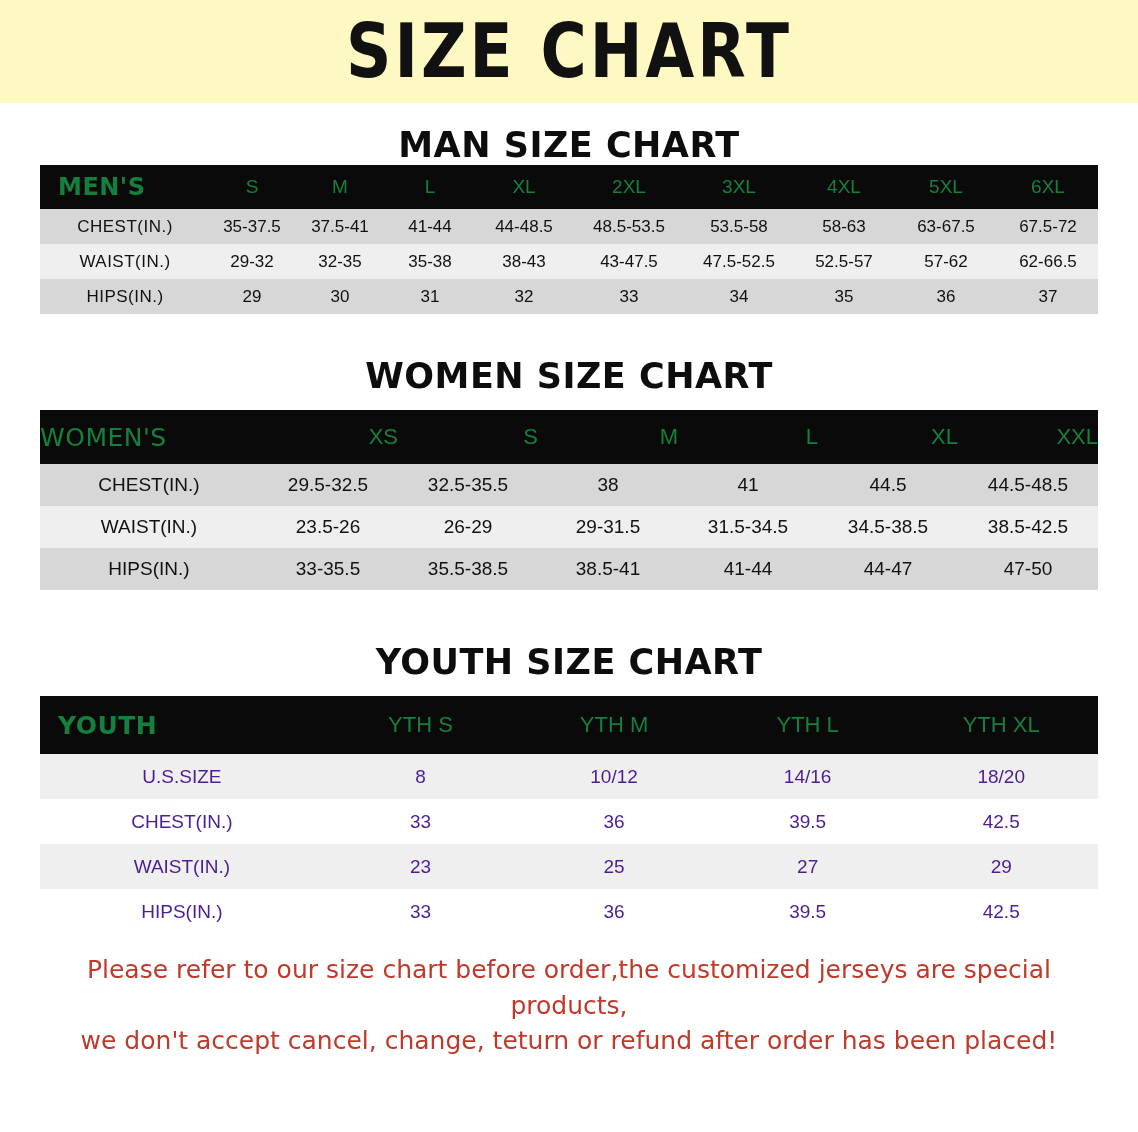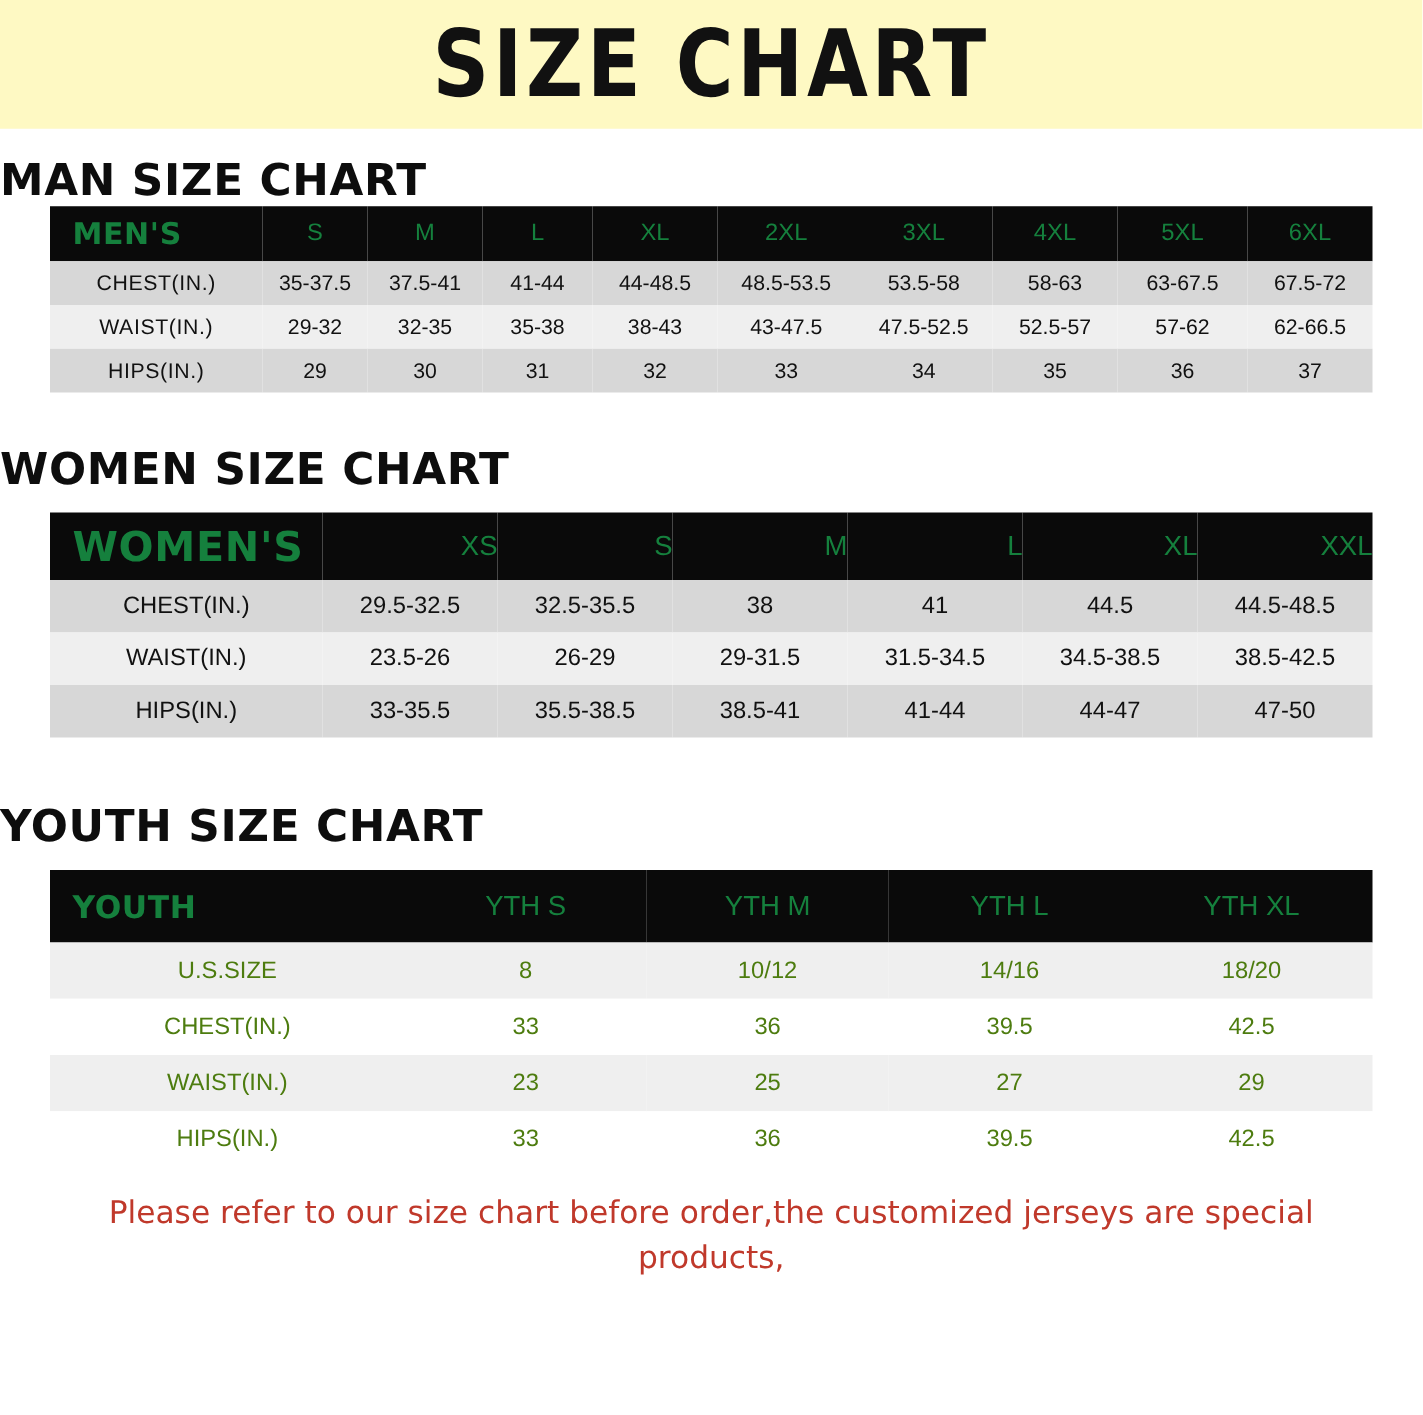--- a/index.html
+++ b/index.html
@@ -34,21 +34,21 @@
     font-weight: bold;
     font-size: 63px;
     letter-spacing: 3px;
     color: #111111;
     line-height: 1;
     transform: scaleY(1.18);
   }
 
   
   .section-title {
-    text-align: left;
+    text-align: center;
     font-family: "DejaVu Sans", sans-serif;
     font-weight: bold;
     font-size: 35px;
     letter-spacing: 0.5px;
     color: #0d0d0d;
   }
   .t-man   { margin-top: 22px; }
   .t-women { margin-top: 42px; }
   .t-youth { margin-top: 52px; }
 
@@ -88,42 +88,41 @@
   .men tbody td { height: 35px; font-size: 17px; color: #111; }
   .men tbody tr.odd  td { background: #d7d7d7; }
   .men tbody tr.even td { background: #efefef; }
   .men tbody td.first { font-size: 17px; letter-spacing: 0.5px; }
 
   
   .women { margin-top: 14px; }
   .women thead th { height: 54px; font-size: 22px; text-align: right; }
   .women thead th.first {
     text-align: left;
-    padding-left: 18px;
-    font-family: "DejaVu Sans", sans-serif;
-    font-weight: bold;
-    font-size: 33px;
+    font-family: "DejaVu Sans", sans-serif;
+    font-weight: normal;
+    font-size: 25px;
     letter-spacing: 0.5px;
   }
   .women tbody td { height: 42px; font-size: 19px; color: #111; }
   .women tbody tr.odd  td { background: #d7d7d7; }
   .women tbody tr.even td { background: #efefef; }
 
   
   .youth { margin-top: 14px; }
   .youth thead th { height: 58px; font-size: 22px; }
   .youth thead th.first {
     text-align: left;
     padding-left: 18px;
     font-family: "DejaVu Sans", sans-serif;
     font-weight: bold;
     font-size: 25px;
     letter-spacing: 0.5px;
   }
-  .youth tbody td { height: 45px; font-size: 19px; color: #4d7c0f; }
+  .youth tbody td { height: 45px; font-size: 19px; color: #4c1d95; }
   .youth tbody tr.odd  td { background: #efefef; }
   .youth tbody tr.even td { background: #ffffff; }
 
   
   .note {
     margin: 18px 40px 0 40px;
     color: #c0392b;
     font-family: "DejaVu Sans", sans-serif;
     font-size: 25px;
     line-height: 1.42;
@@ -312,15 +311,16 @@
           <td>36</td>
           <td>39.5</td>
           <td>42.5</td>
         </tr>
       </tbody>
     </table>
   </div>
 
   <div class="note">
     <span class="line">Please refer to our size chart before order,the customized jerseys are special products,</span>
+    <span class="line">we don't accept cancel, change, teturn or refund after order has been placed!</span>
   </div>
 
 </div>
 
 </body></html>

